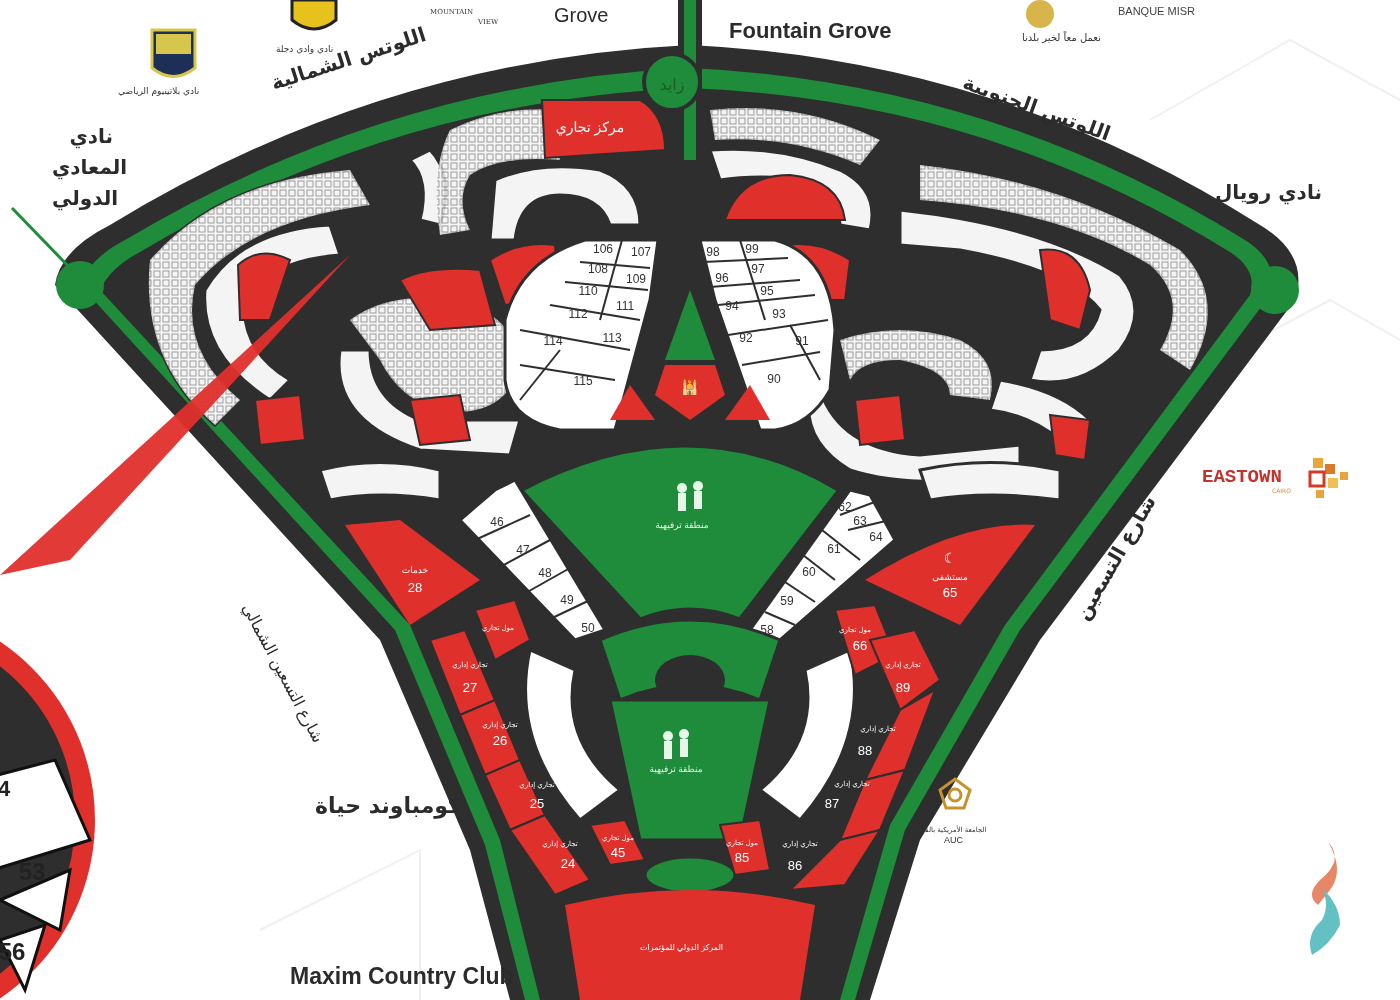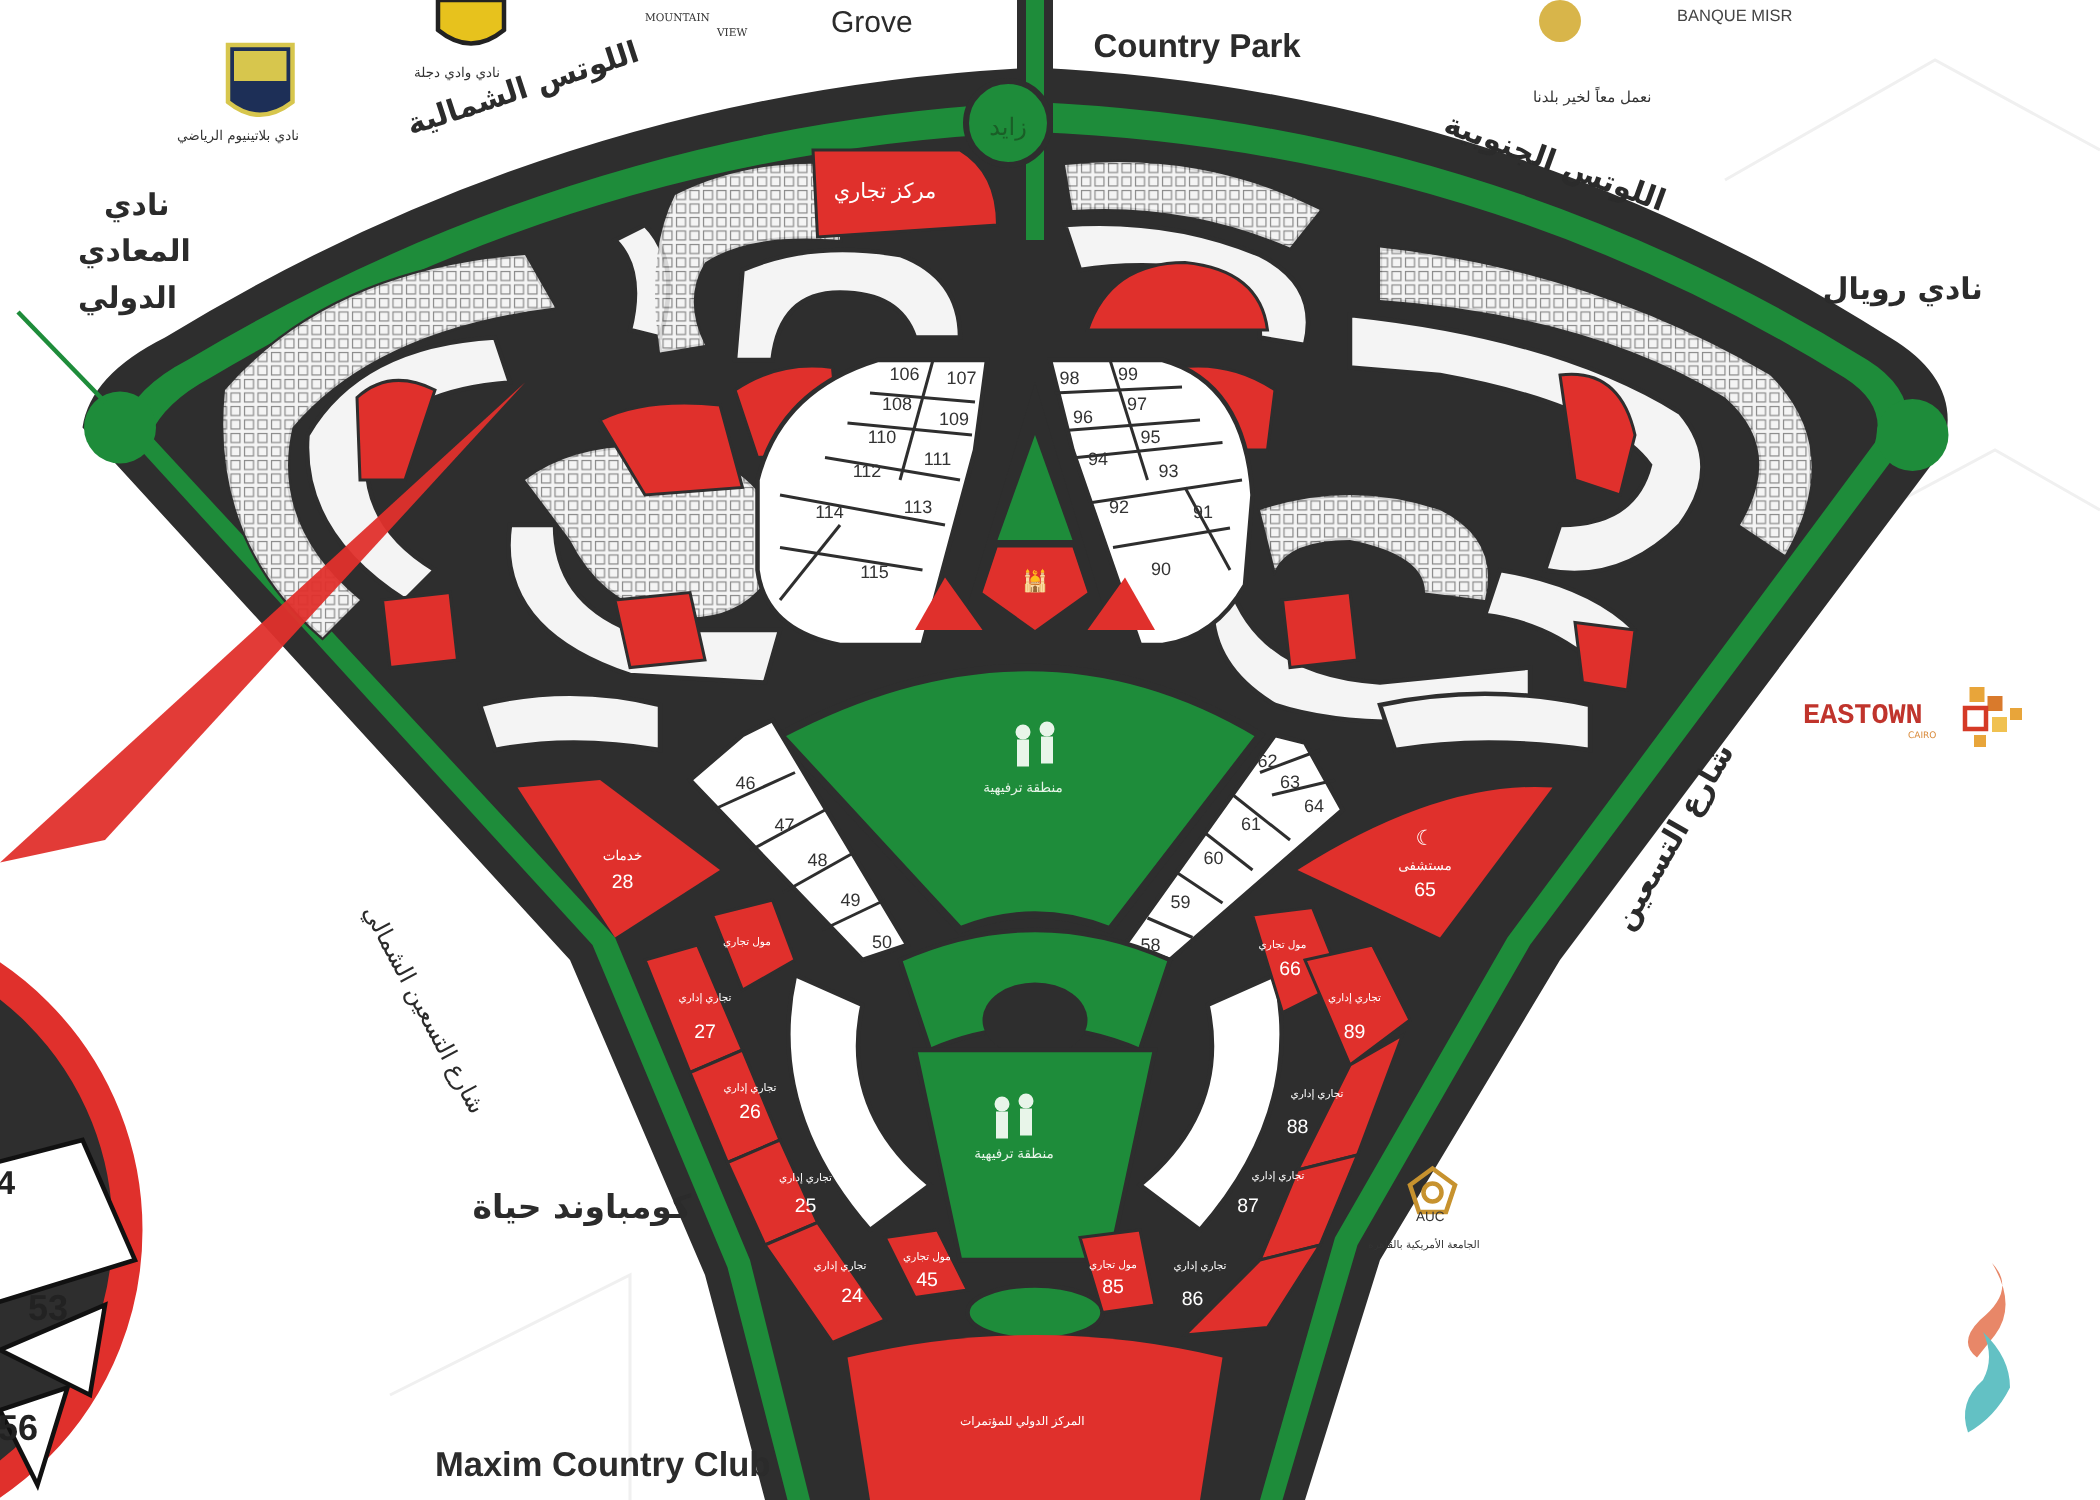--- a/index.html
+++ b/index.html
@@ -304,35 +304,35 @@
   <path d="M152 30 L195 30 L195 68 Q173 85 152 68 Z" fill="#1d2f57" stroke="#d7c64d" stroke-width="3"></path>
   <rect x="156" y="34" width="35" height="20" fill="#d7c64d"></rect>
 
   <g>
     <path d="M1328 842 Q1345 860 1320 880 Q1305 895 1318 905 L1330 890 Q1345 870 1328 842 Z" fill="#e88768"></path>
     <path d="M1322 888 Q1340 905 1340 925 Q1330 945 1312 955 Q1305 935 1322 920 Q1330 905 1322 888 Z" fill="#63c1c4"></path>
   </g>
 </svg>
 
 <div class="lbl en" style="left:554px;top:4px;font-size:20px;font-weight:normal;">Grove</div>
-<div class="lbl en" style="left:729px;top:18px;font-size:22px;">Country Park</div>
+<div class="lbl en" style="left:729px;top:18px;font-size:22px;">Fountain Grove</div>
 <div class="lbl en" style="left:290px;top:963px;font-size:23px;">Maxim Country Club</div>
 
 <div class="lbl ar" style="left:63px;top:124px;font-size:20px;text-align:right;width:50px;">نادي</div>
 <div class="lbl ar" style="left:52px;top:155px;font-size:20px;">المعادي</div>
 <div class="lbl ar" style="left:52px;top:186px;font-size:20px;">الدولي</div>
 <div class="lbl ar" style="left:1215px;top:180px;font-size:20px;">نادي رويال</div>
 <div class="lbl ar" style="left:315px;top:793px;font-size:22px;">كومباوند حياة</div>
 <div class="lbl ar" style="left:268px;top:72px;font-size:20px;transform:rotate(-18deg);transform-origin:left top;">اللوتس الشمالية</div>
 <div class="lbl ar" style="left:968px;top:70px;font-size:20px;transform:rotate(20deg);transform-origin:left top;">اللوتس الجنوبية</div>
 <div class="lbl ar" style="left:255px;top:600px;font-size:16px;font-weight:normal;transform:rotate(62deg);transform-origin:left top;">شارع التسعين الشمالي</div>
 <div class="lbl ar" style="left:1070px;top:612px;font-size:20px;transform:rotate(-60deg);transform-origin:left top;">شارع التسعين</div>
 
 <div class="logo-cap" style="left:118px;top:86px;">نادي بلاتينيوم الرياضي</div>
 <div class="logo-cap" style="left:276px;top:44px;">نادي وادي دجلة</div>
 <div class="logo-cap" style="left:430px;top:8px;font-size:7px;font-family:'DejaVu Serif',serif;">MOUNTAIN</div>
 <div class="logo-cap" style="left:445px;top:18px;font-size:7px;font-family:'DejaVu Serif',serif;margin-left:33px;">VIEW</div>
 <div class="logo-cap" style="left:1075px;top:5px;font-size:11px;color:#444;font-family:'Liberation Sans',sans-serif;padding-left:43px;">BANQUE MISR</div>
-<div class="logo-cap" style="left:1022px;top:32px;font-size:10px;margin-top:28px;">نعمل معاً لخير بلدنا</div>
+<div class="logo-cap" style="left:1022px;top:32px;font-size:10px;">نعمل معاً لخير بلدنا</div>
 <div class="logo-cap" style="left:1202px;top:466px;font-size:19px;font-weight:bold;color:#c0342c;font-family:Liberation Mono, monospace;">EASTOWN</div>
 <div class="logo-cap" style="left:1272px;top:487px;font-size:6px;color:#d98a3a;">CAIRO</div>
 <div class="logo-cap" style="left:912px;top:826px;font-size:7px;">الجامعة الأمريكية بالقاهرة</div>
-<div class="logo-cap" style="left:944px;top:806px;font-size:9px;font-family:'Liberation Sans',sans-serif;">AUC</div>
+<div class="logo-cap" style="left:944px;top:835px;font-size:9px;font-family:'Liberation Sans',sans-serif;">AUC</div>
 
 </body></html>

